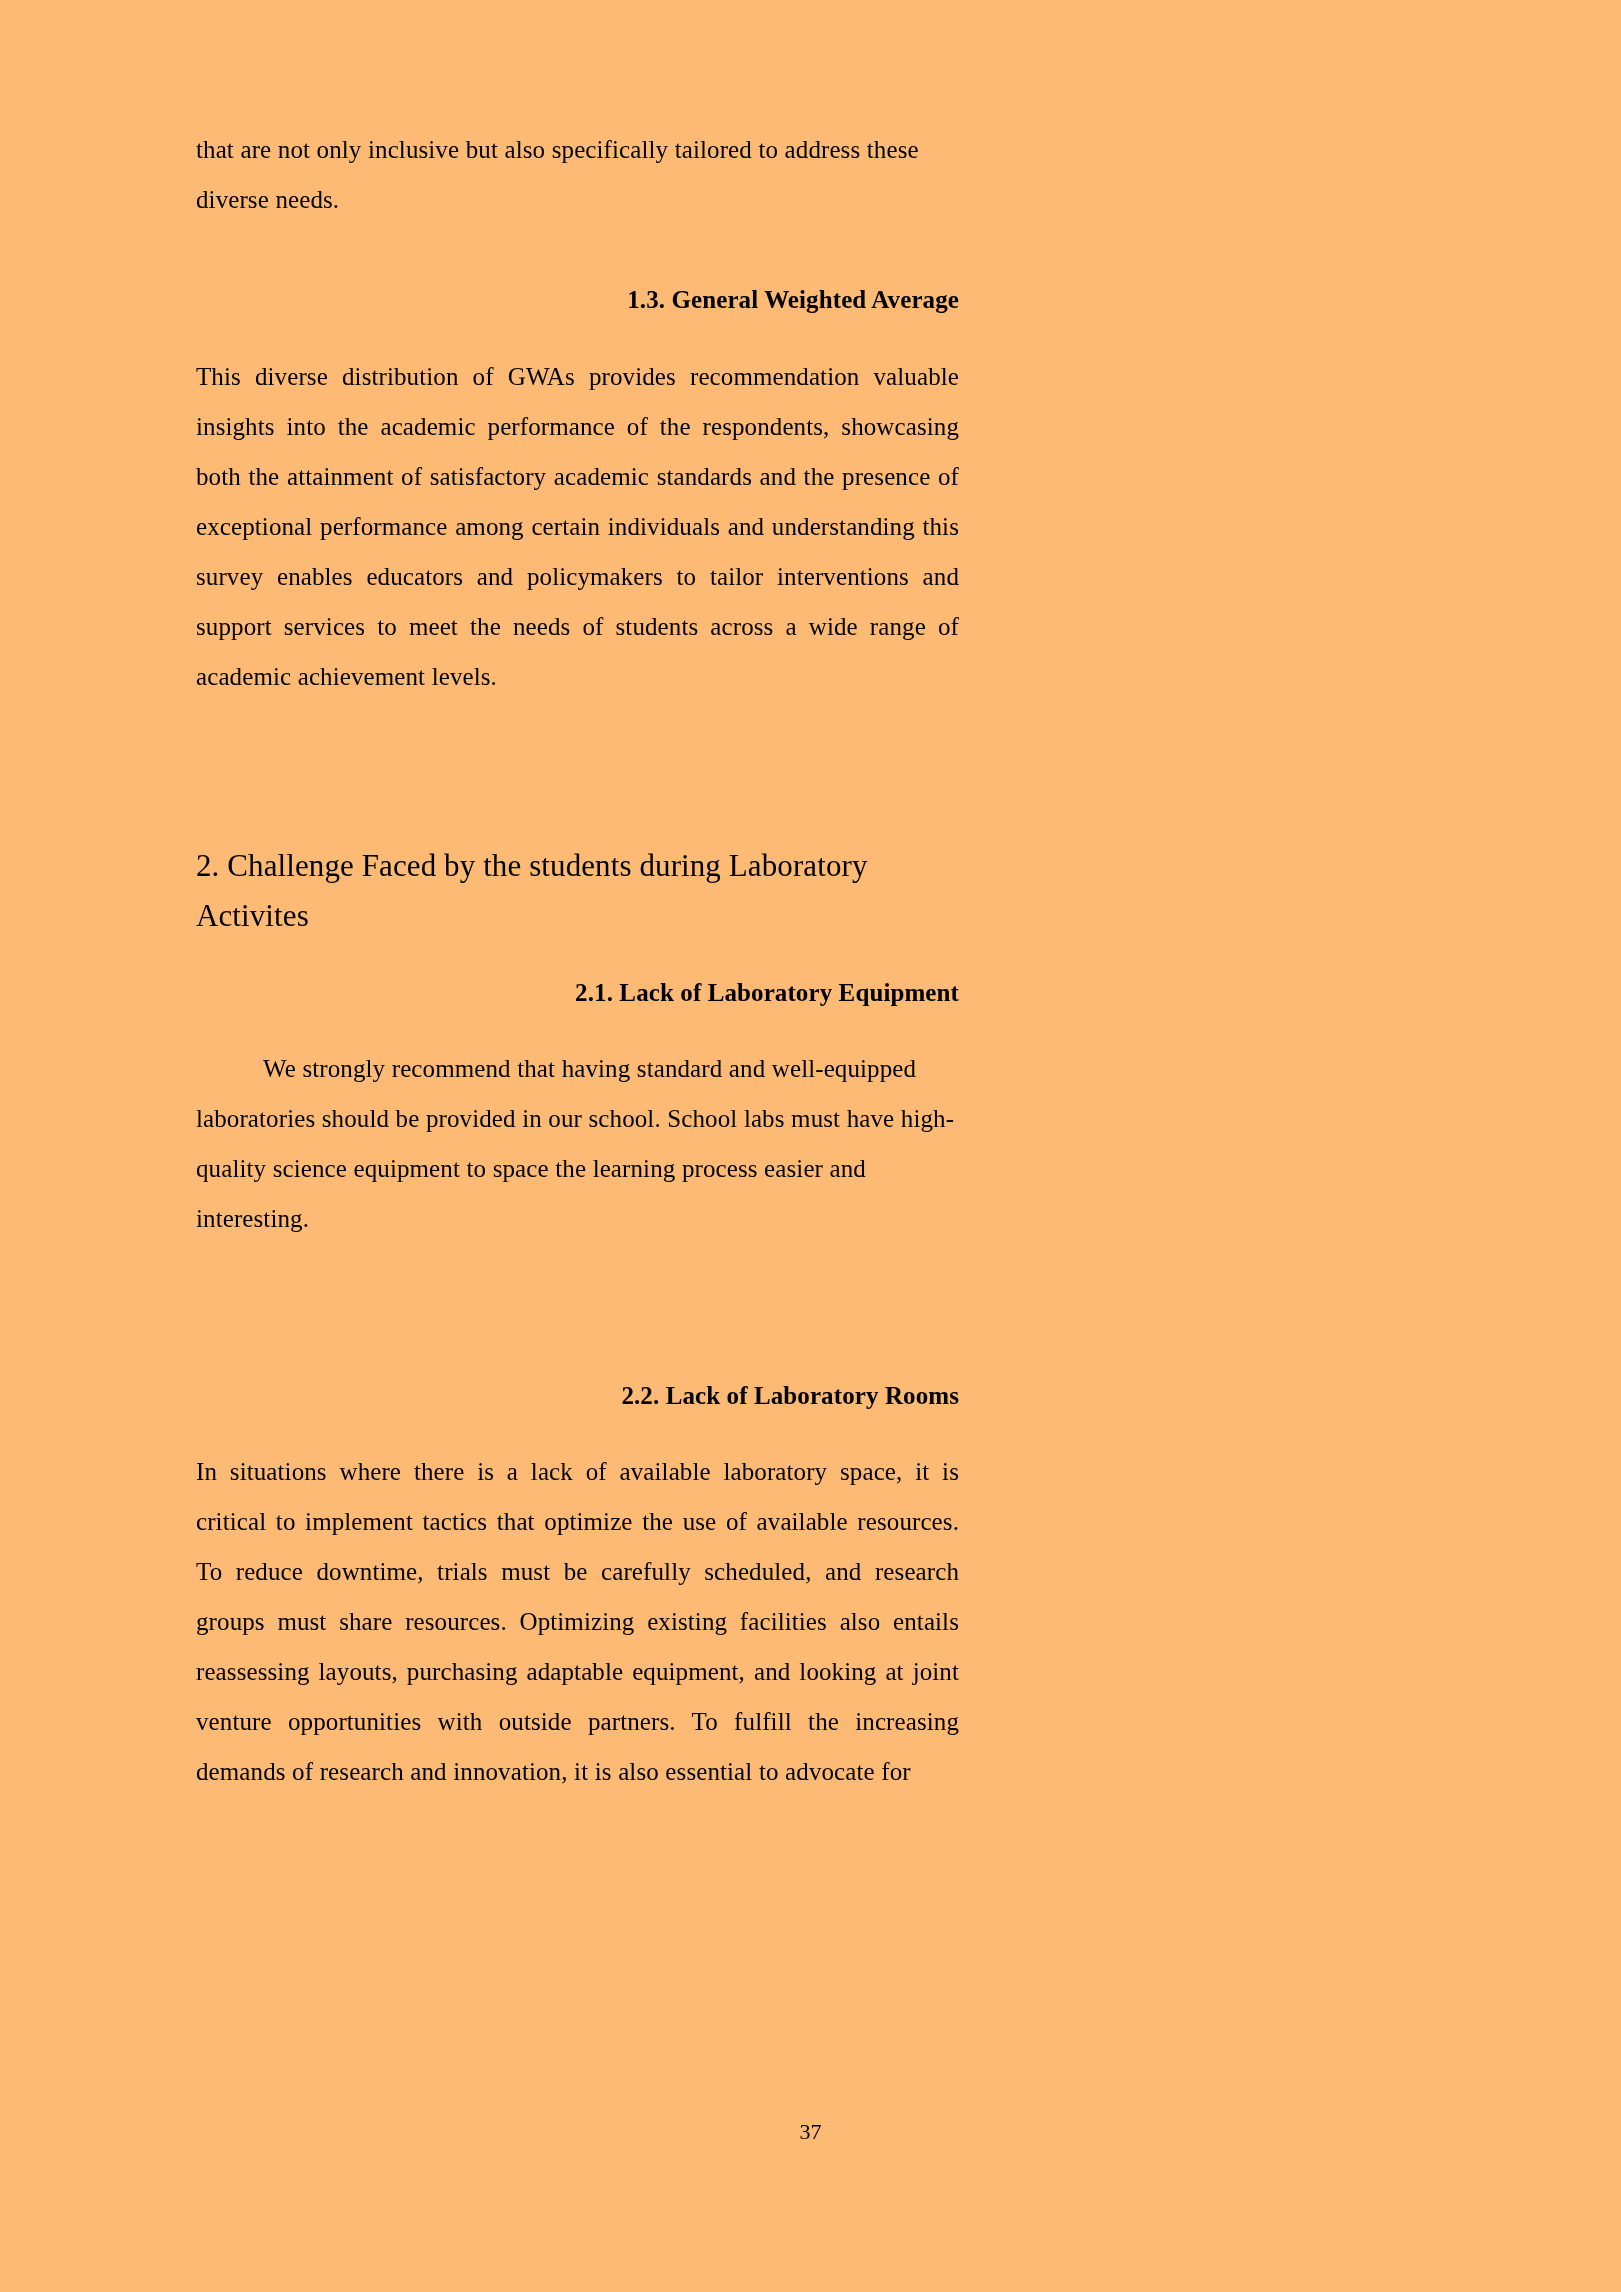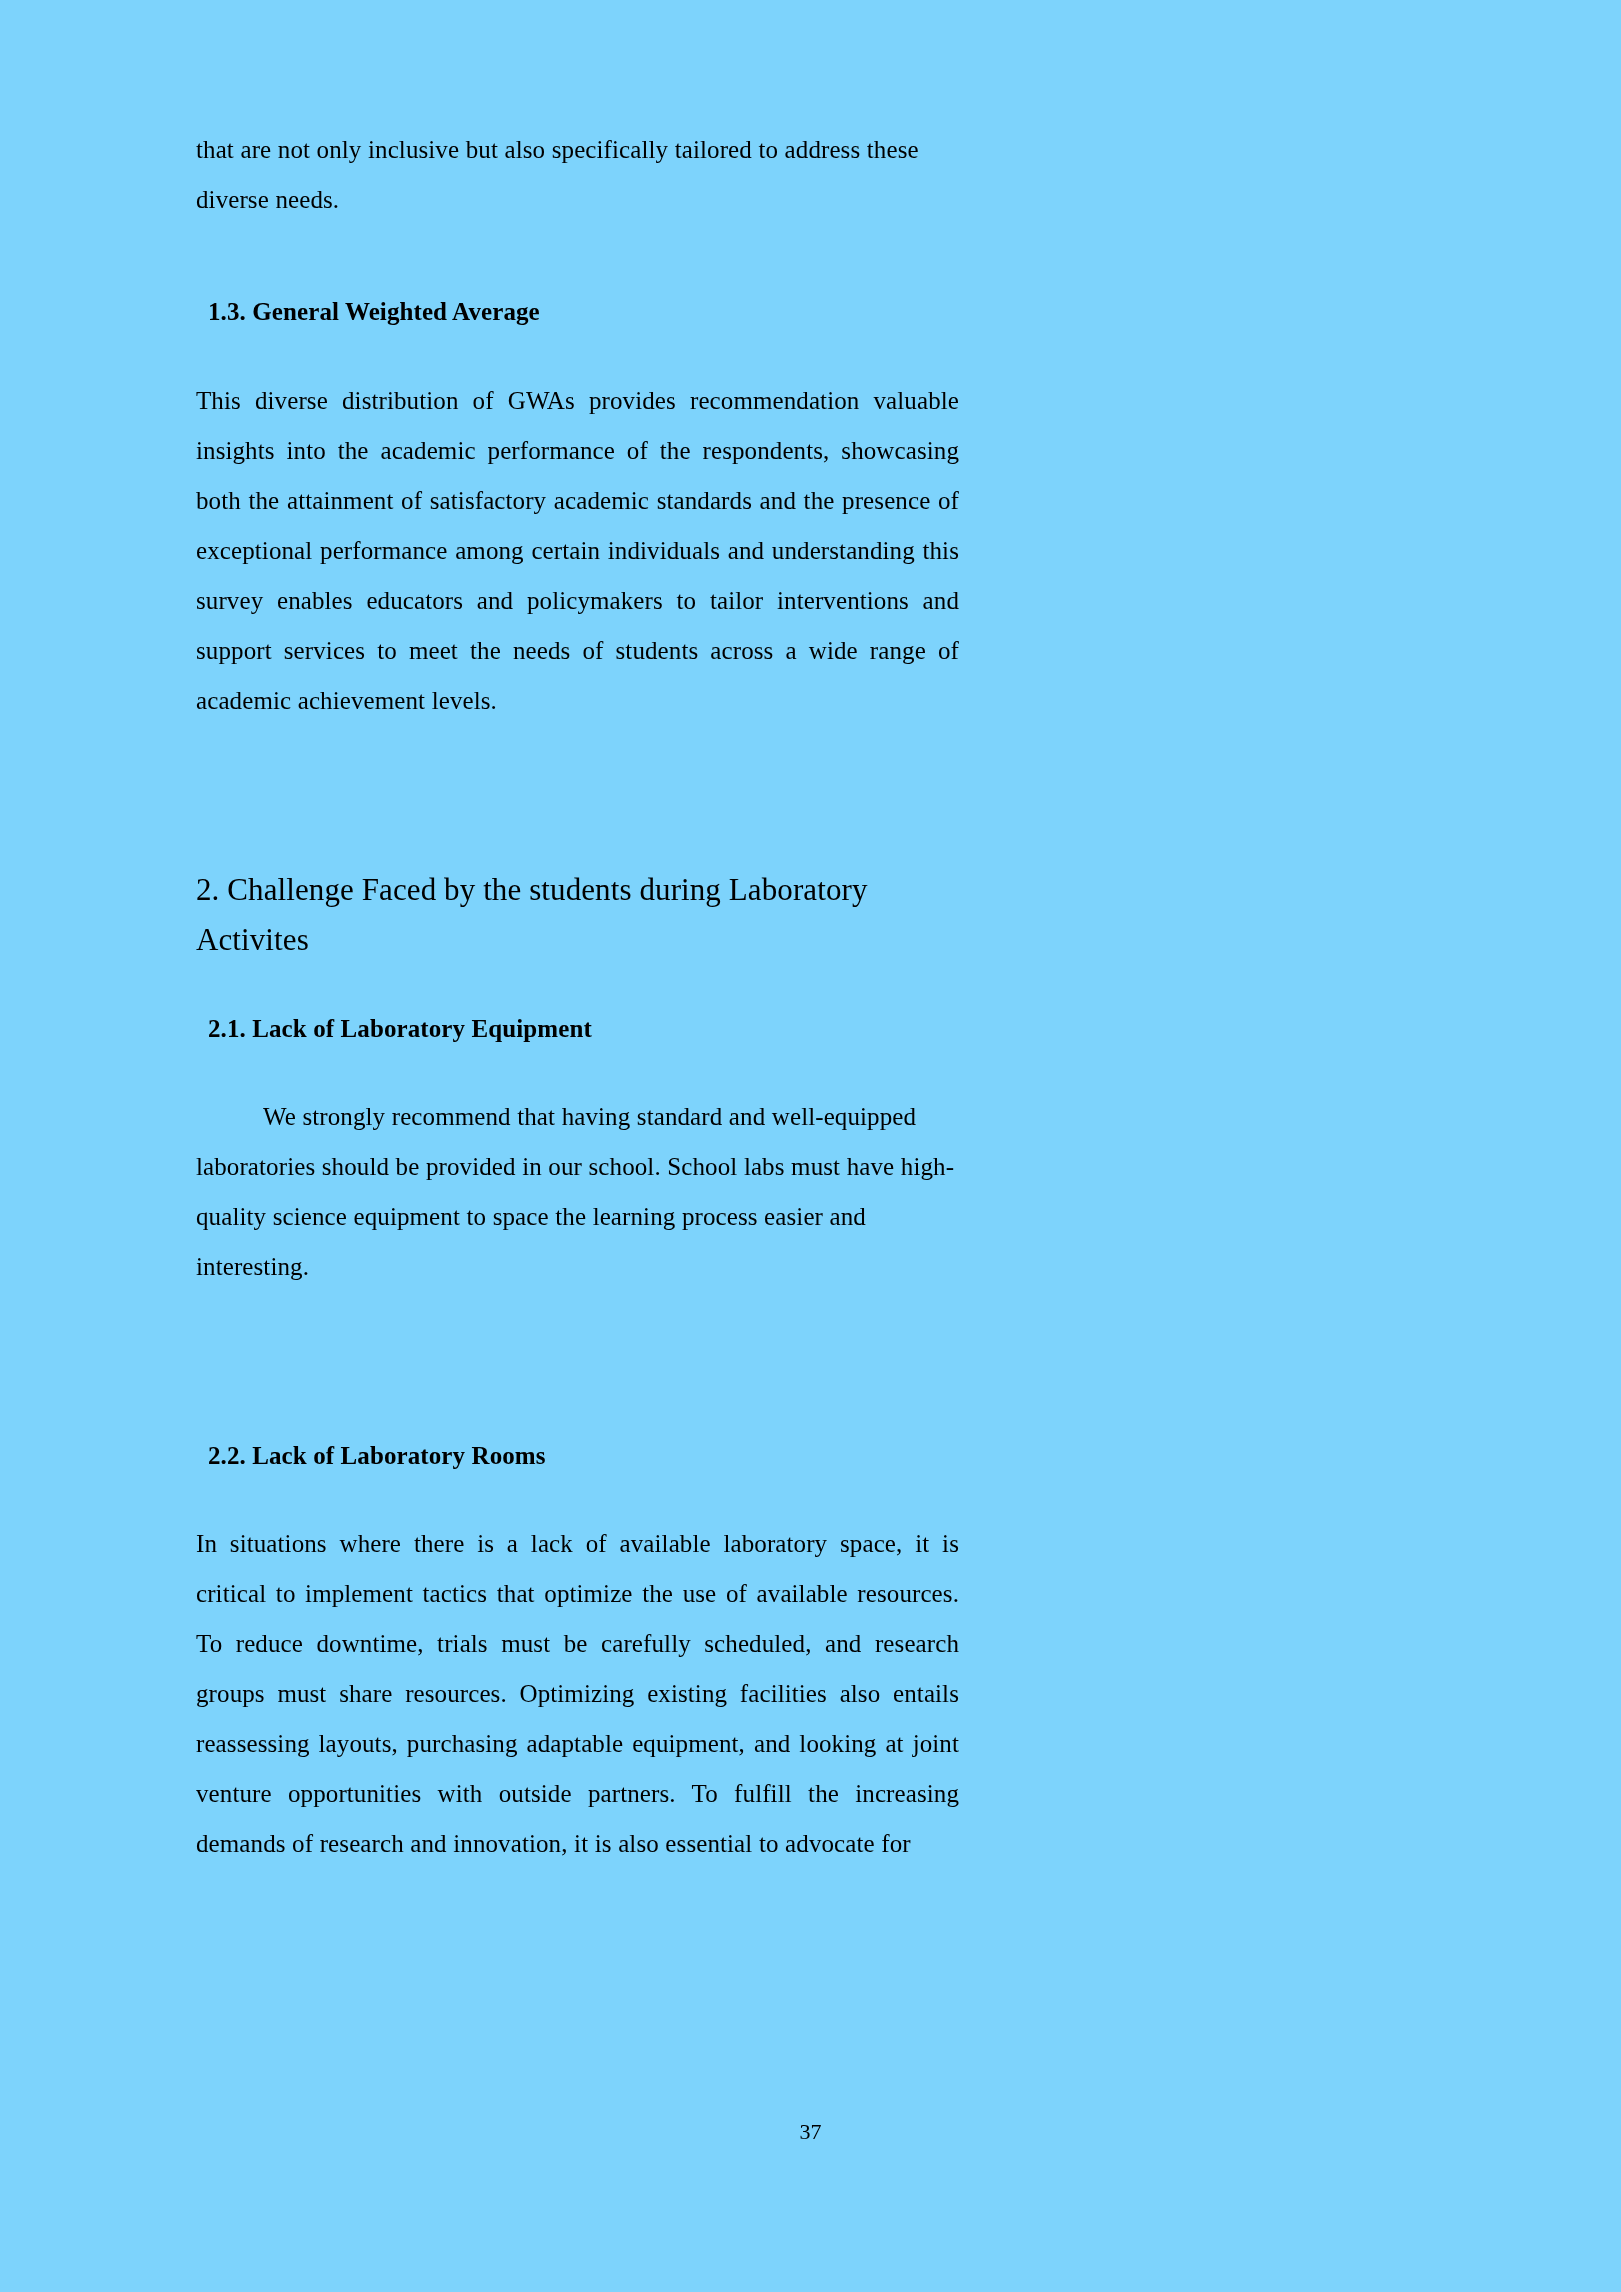--- a/index.html
+++ b/index.html
@@ -8,21 +8,21 @@
     background: #ffffff;
   }
   body {
     font-family: "Liberation Serif", "DejaVu Serif", serif;
     color: #000000;
   }
   .page {
     position: relative;
     width: 1621px;
     height: 2293px;
-    background: #7dd3fc;
+    background: #fdba74;
     box-sizing: border-box;
     overflow: hidden;
   }
   .content {
     position: absolute;
     left: 196px;
     top: 125px;
     width: 763px;
   }
   p.body-text {
@@ -40,22 +40,22 @@
   p.indented::first-line {
     
   }
   p.indented {
     text-indent: 67px;
   }
   h3.heading {
     font-size: 25px;
     line-height: 50px;
     font-weight: bold;
-    margin: 12px;
-    text-align: left;
+    margin: 0;
+    text-align: right;
     letter-spacing: 0.1px;
   }
   p.plain-line {
     font-size: 31px;
     line-height: 50px;
     font-weight: normal;
     margin: 0;
     text-align: left;
     letter-spacing: 0.1px;
   }

